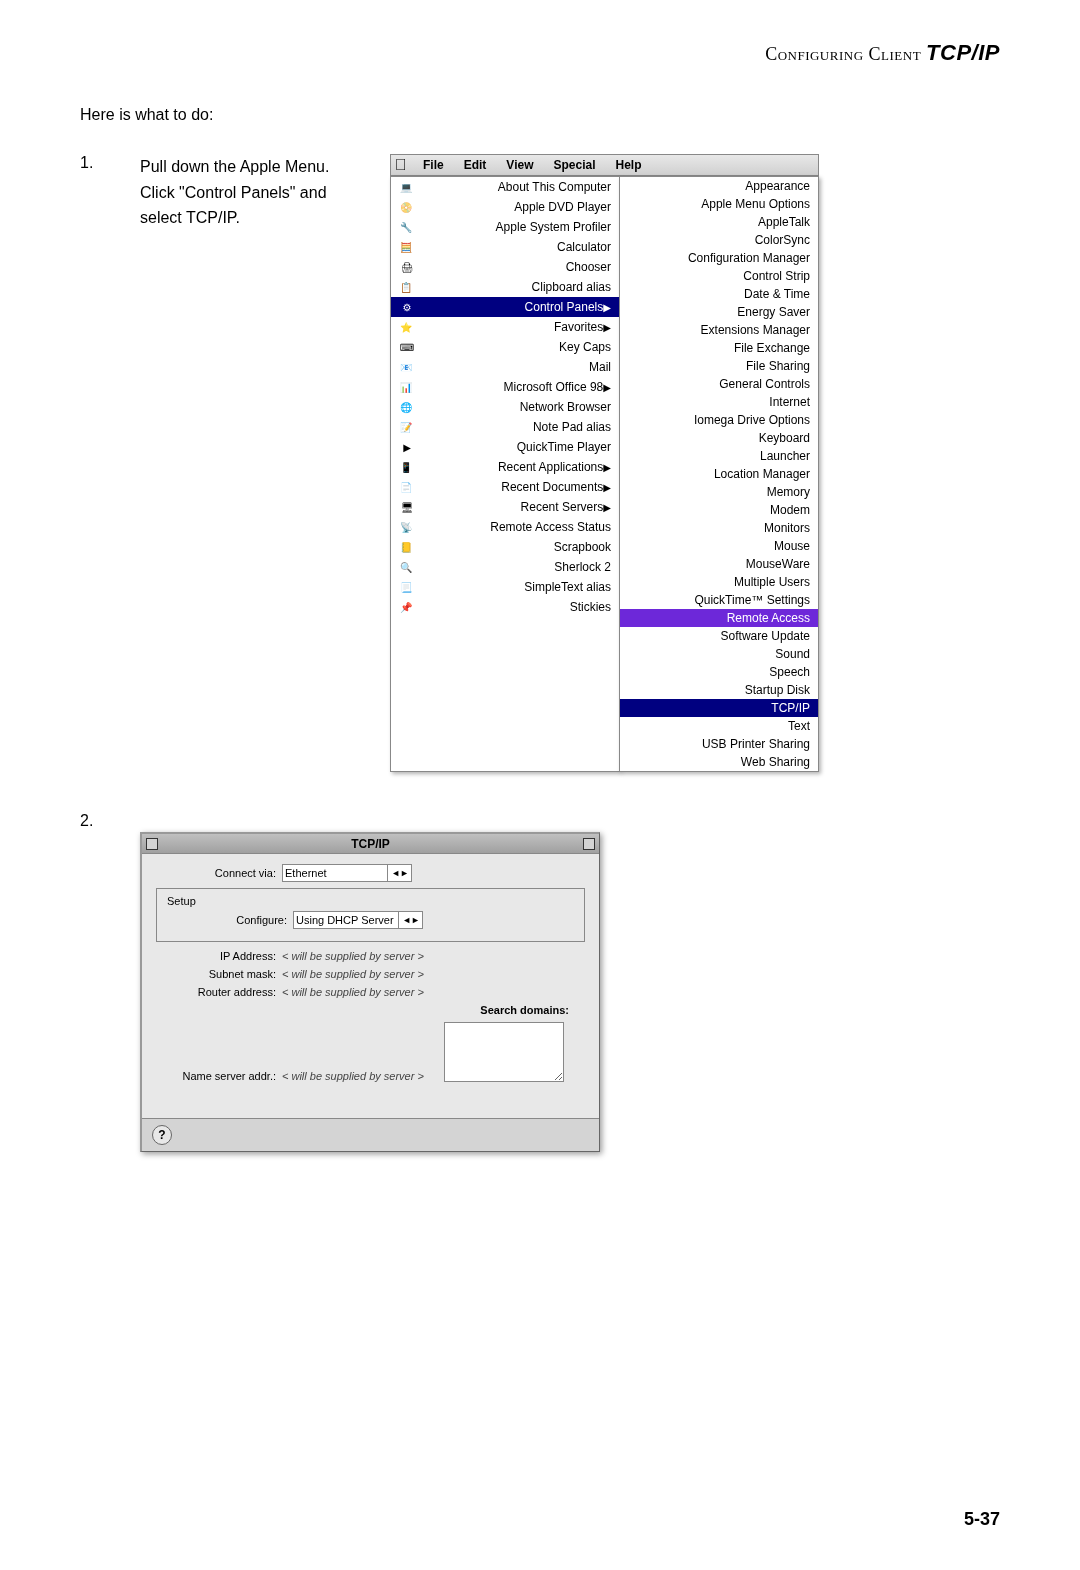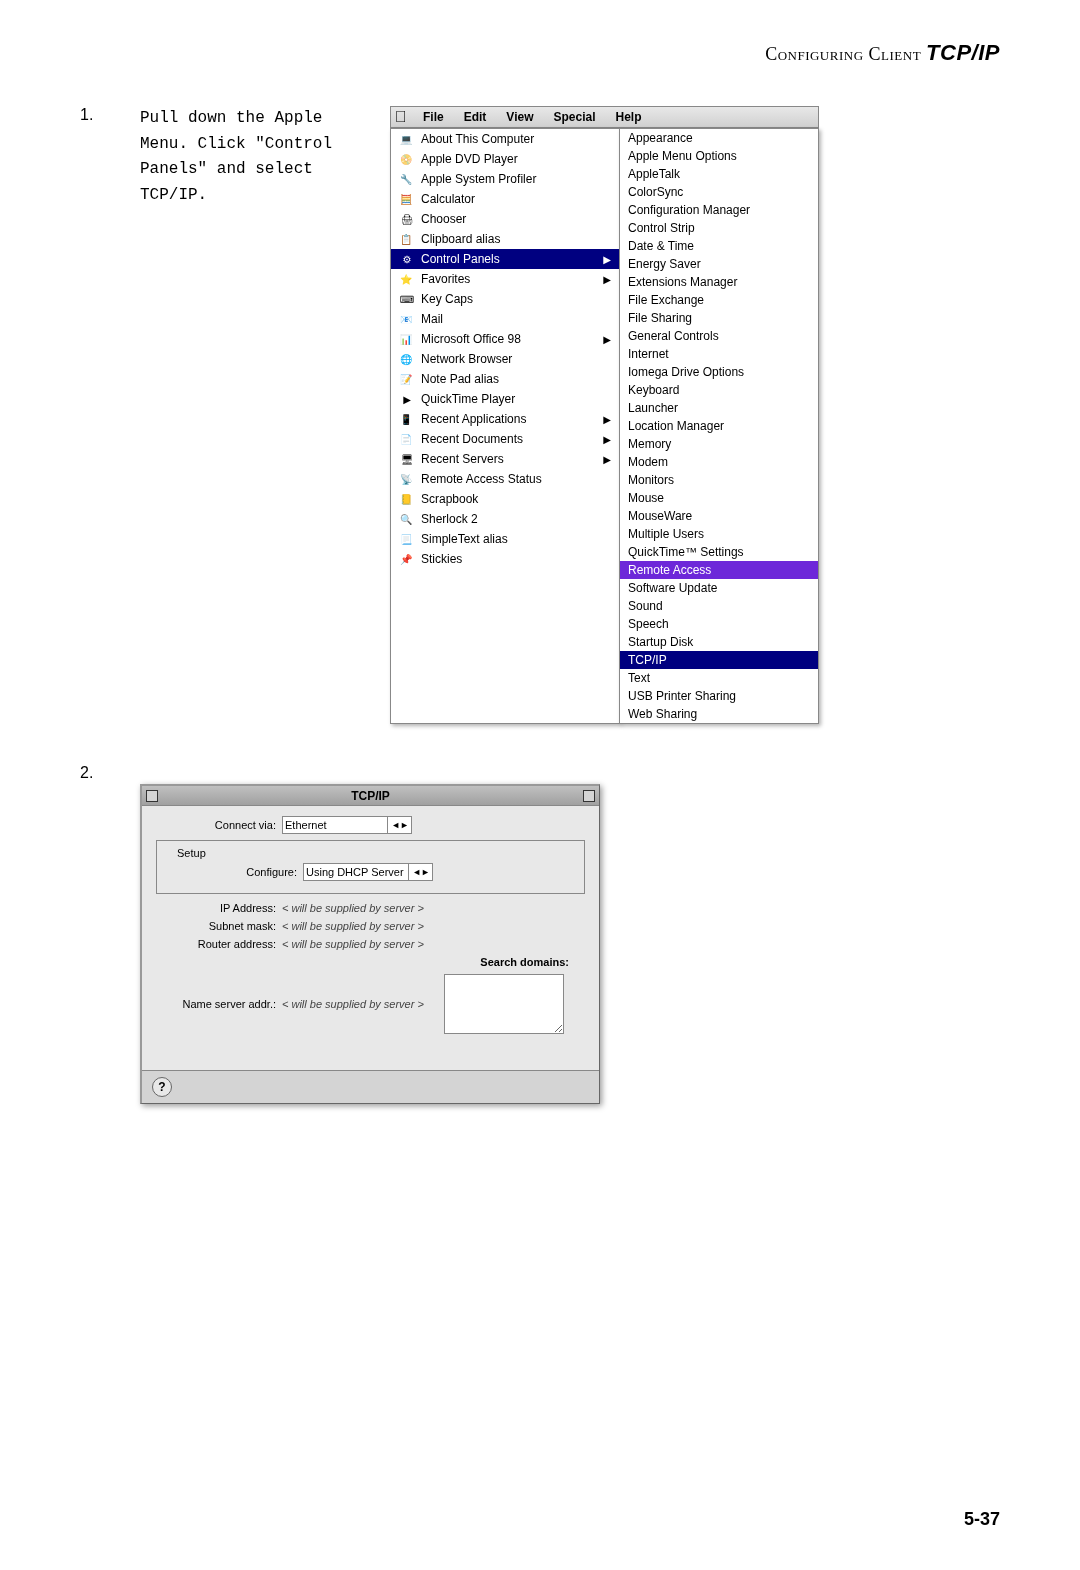--- a/index.html
+++ b/index.html
@@ -48,21 +48,21 @@
     }
 
     .step-number {
       font-size: 16px;
       font-family: Arial, sans-serif;
       min-width: 20px;
     }
 
     .step-text {
       font-size: 16px;
-      font-family: Liberation Mono, monospace;
+      font-family: Liberation Sans, sans-serif;
       line-height: 1.6;
       min-width: 180px;
       max-width: 200px;
     }
 
     
     .mac-menubar {
       background: linear-gradient(to bottom, #e8e8e8, #d0d0d0);
       border: 1px solid #888;
       display: flex;
@@ -121,20 +121,21 @@
       margin-right: 6px;
       display: inline-flex;
       align-items: center;
       justify-content: center;
       font-size: 10px;
     }
 
     .menu-row .menu-label {
       flex: 1;
       font-size: 12px;
+      text-align: right;
     }
 
     .menu-row .arrow {
       margin-left: auto;
       font-size: 10px;
     }
 
     
     .submenu {
       background: #ffffff;
@@ -249,21 +250,21 @@
       border-left: 1px solid #888;
       padding-left: 3px;
       margin-left: 3px;
       height: 100%;
       display: flex;
       align-items: center;
     }
 
     .setup-group {
       border: 1px solid #888;
-      padding: 6px 20px;
+      padding: 6px 10px;
       margin-bottom: 8px;
     }
 
     .setup-label {
       font-size: 11px;
       font-family: Arial, sans-serif;
       margin-bottom: 4px;
     }
 
     .server-text {
@@ -328,20 +329,21 @@
 </head>
 <body>
 
 <div class="page-header">
   <span class="small-caps">Configuring Client</span>
   <span class="title-tcp">TCP/IP</span>
 </div>
 
 <div class="content">
 
+  <div class="intro-text">Here is what to do:</div>
 
   <div class="step" style="margin-bottom: 40px;">
     <div class="step-number">1.</div>
     <div class="step-text">Pull down the Apple Menu. Click "Control Panels" and select TCP/IP.</div>
 
     <div class="step1-visual">
 
       <div class="mac-menubar">
         <span class="mac-apple"></span>
         <span class="menu-item-bar">File</span>
@@ -602,21 +604,21 @@
 
           <div class="dialog-row">
             <span class="dialog-label">Router address:</span>
             <span class="server-text">&lt; will be supplied by server &gt;</span>
           </div>
 
           <div class="dialog-row" style="justify-content: flex-end; margin-right: 10px;">
             <span class="dialog-label" style="text-align: left; min-width: auto; font-weight: bold;">Search domains:</span>
           </div>
 
-          <div class="dialog-row" style="align-items: center;">
+          <div class="dialog-row" style="align-items: flex-end;">
             <span class="dialog-label">Name server addr.:</span>
             <span class="server-text">&lt; will be supplied by server &gt;</span>
             <textarea class="search-domains-area" style="margin-left: 20px;"></textarea>
           </div>
 
           <div style="height: 20px;"></div>
         </div>
 
         <div class="dialog-bottom">
           <div class="help-button">?</div>

